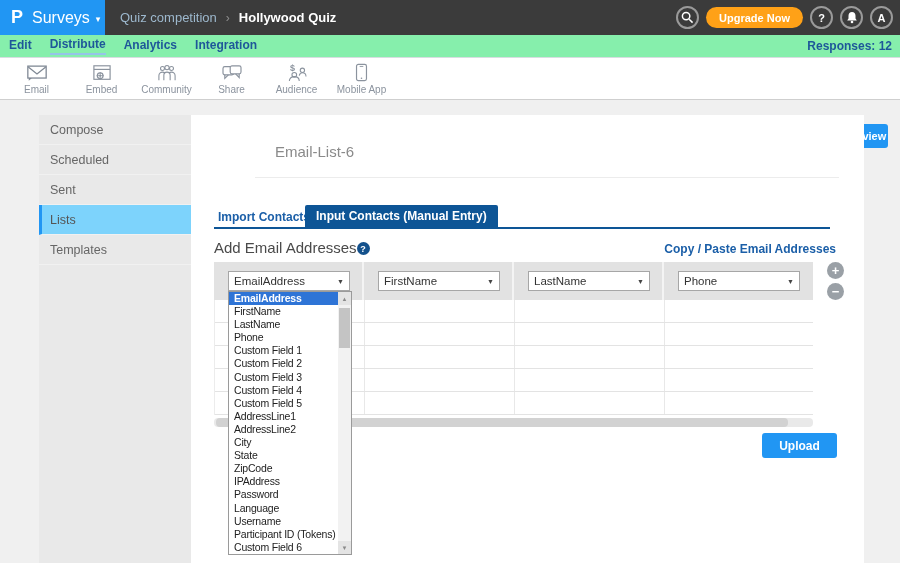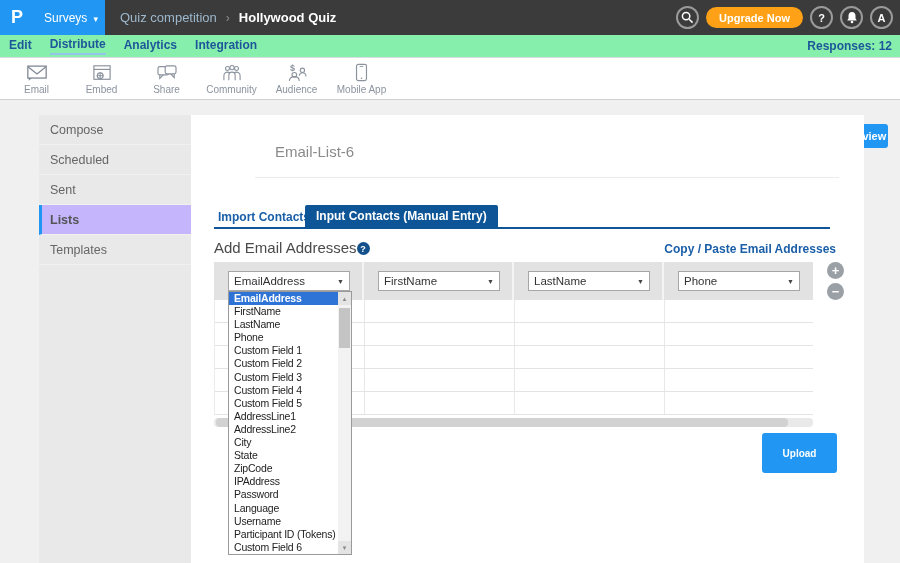--- a/index.html
+++ b/index.html
@@ -4,21 +4,21 @@
 <style>
   * { box-sizing: border-box; }
   html,body { margin:0; padding:0; background:#f0f0f0; }
   body { font-family:"Liberation Sans", sans-serif; }
   .stage { position:relative; width:900px; height:563px; overflow:hidden; background:#f0f0f0; }
 
   
   .topbar { position:absolute; left:0; top:0; width:900px; height:35px; background:#3b3b3b; }
   .logo-block { position:absolute; left:0; top:0; width:105px; height:35px; background:#2196f3; display:flex; align-items:center; cursor:pointer; }
   .logo-p { color:#fff; font-weight:bold; font-size:18px; margin-left:11px; }
-  .logo-product { color:#fff; font-size:12px; margin-left:21px; }
+  .logo-product { color:#fff; font-size:16px; margin-left:9px; }
   .logo-caret { color:#fff; font-size:9px; margin-left:6px; margin-top:2px; }
   .breadcrumb { position:absolute; left:120px; top:0; height:35px; display:flex; align-items:center; font-size:13px; }
   .crumb-parent { color:#9db8cd; }
   .crumb-sep { color:#8d8d8d; margin:0 9px; font-size:12px; }
   .crumb-current { color:#ffffff; font-weight:700; }
   .topbar-right { position:absolute; right:7px; top:0; height:35px; display:flex; align-items:center; gap:7px; }
   .circle-btn { width:23px; height:23px; border:2px solid #9a9a9a; border-radius:50%; display:flex; align-items:center; justify-content:center; color:#fff; font-size:11px; font-weight:bold; cursor:pointer; }
   .upgrade-btn { height:21px; padding:0 13px; background:#ffa117; border-radius:11px; color:#fff; font-size:11px; font-weight:bold; display:flex; align-items:center; cursor:pointer; }
 
   
@@ -35,21 +35,21 @@
   .tool-item svg { display:block; }
   .tool-label { font-size:10px; color:#8b939e; margin-top:2px; white-space:nowrap; }
   .url-box { position:absolute; left:618px; top:66px; width:203px; height:24px; background:#fff; border:1px solid #c7c7c7; border-radius:2px; display:flex; align-items:center; }
   .url-text { font-size:11px; color:#555; padding-left:7px; width:176px; overflow:hidden; white-space:nowrap; }
   .url-pencil { font-size:12px; color:#666; cursor:pointer; }
   .preview-btn { position:absolute; left:826px; top:66px; width:62px; height:24px; background:#2196f3; border-radius:3px; color:#fff; font-size:11px; font-weight:bold; display:flex; align-items:center; justify-content:center; gap:4px; cursor:pointer; }
 
   
   .sidebar { position:absolute; left:39px; top:115px; width:152px; height:448px; background:#e9e9e9; }
   .side-item { height:30px; display:flex; align-items:center; padding-left:11px; font-size:12.5px; color:#666; border-bottom:1px solid #f1f1f1; cursor:pointer; }
-  .side-item.active { background:#c4b5fd; border-left:3px solid #2196f3; padding-left:8px; color:#555;font-weight:bold; }
+  .side-item.active { background:#7dd3fc; border-left:3px solid #2196f3; padding-left:8px; color:#555; }
 
   
   .card { position:absolute; left:191px; top:115px; width:673px; height:448px; background:#ffffff; }
   .page-title { position:absolute; left:84px; top:28px; font-size:15px; color:#8a8a8a; }
   .title-divider { position:absolute; left:64px; top:62px; width:584px; height:1px; background:#ececec; }
 
   .tab-link { position:absolute; left:27px; top:95px; font-size:12px; font-weight:bold; color:#1b5fa8; cursor:pointer; }
   .tab-active { position:absolute; left:114px; top:90px; height:22px; padding:0 11px; background:#0d5596; color:#fff; font-size:12px; font-weight:bold; display:flex; align-items:center; border-radius:2px 2px 0 0; cursor:pointer; }
   .tab-underline { position:absolute; left:23px; top:112px; width:616px; height:2px; background:#0d5596; }
 
@@ -68,21 +68,21 @@
   .body-row { display:flex; height:23px; background:#fff; border-bottom:1px solid #e3e3e3; }
   .body-cell { width:150px; border-right:1px solid #e8e8e8; }
   .body-cell:last-child { border-right:none; width:148px; }
   .h-scroll { position:absolute; left:23px; top:303px; width:599px; height:9px; background:#e9e9e9; border-radius:4px; }
   .h-scroll .thumb { position:absolute; left:2px; top:0; width:572px; height:9px; background:#d2d2d2; border-radius:4px; }
 
   .round-btn { position:absolute; left:636px; width:17px; height:17px; border-radius:50%; background:#9aa0a6; color:#fff; font-size:13px; font-weight:bold; display:flex; align-items:center; justify-content:center; line-height:0; cursor:pointer; }
   .plus-btn { top:147px; }
   .minus-btn { top:168px; }
 
-  .upload-btn { position:absolute; left:571px; top:318px; width:75px; height:40px; background:#2196f3; border-radius:3px; color:#fff; font-size:10px; font-weight:bold; display:flex; align-items:center; justify-content:center; cursor:pointer; }
+  .upload-btn { position:absolute; left:571px; top:318px; width:75px; height:25px; background:#2196f3; border-radius:3px; color:#fff; font-size:12px; font-weight:bold; display:flex; align-items:center; justify-content:center; cursor:pointer; }
 
   
   .dropdown-panel { position:absolute; left:37px; top:176px; width:124px; height:264px; background:#fff; border:1px solid #9a9a9a; z-index:20; display:flex; }
   .dd-options { width:109px; }
   .dd-option { height:13.1px; line-height:13.1px; font-size:10.5px; color:#222; padding-left:5px; white-space:nowrap; overflow:hidden; letter-spacing:-0.2px; cursor:pointer; }
   .dd-option.selected { background:#2e74d6; color:#fff; font-weight:bold; }
   .dd-scrollbar { width:13px; background:#f2f2f2; position:relative; }
   .dd-arrow { position:absolute; left:0; width:13px; height:13px; background:#e4e4e4; color:#8a8a8a; font-size:6px; display:flex; align-items:center; justify-content:center; cursor:pointer; }
   .dd-arrow.up { top:0; }
   .dd-arrow.down { bottom:0; }
@@ -147,37 +147,37 @@
           <line x1="2" y1="6" x2="20" y2="6" stroke="#8b939e" stroke-width="1.3"></line>
           <circle cx="9" cy="13" r="3.2" fill="none" stroke="#8b939e" stroke-width="1.3"></circle>
           <circle cx="9" cy="13" r="1" fill="#8b939e"></circle>
           <line x1="9" y1="9" x2="9" y2="17" stroke="#8b939e" stroke-width="1"></line>
           <line x1="5" y1="13" x2="13" y2="13" stroke="#8b939e" stroke-width="1"></line>
         </svg>
         <span class="tool-label">Embed</span>
       </div>
       <div class="tool-item">
         <svg width="22" height="18" viewBox="0 0 24 20">
-          <rect x="2" y="3" width="12" height="9" rx="2" fill="none" stroke="#8b939e" stroke-width="1.3"></rect>
-          <path d="M4 12 L4 16 L8 12" fill="none" stroke="#8b939e" stroke-width="1.3"></path>
-          <rect x="10" y="2" width="12" height="9" rx="2" fill="#fff" stroke="#8b939e" stroke-width="1.3"></rect>
-          <path d="M20 11 L20 15 L16 11" fill="none" stroke="#8b939e" stroke-width="1.3"></path>
-        </svg>
-        <span class="tool-label">Share</span>
-      </div>
-      <div class="tool-item">
-        <svg width="22" height="18" viewBox="0 0 24 20">
           <circle cx="7" cy="5" r="2.2" fill="none" stroke="#8b939e" stroke-width="1.2"></circle>
           <circle cx="17" cy="5" r="2.2" fill="none" stroke="#8b939e" stroke-width="1.2"></circle>
           <circle cx="12" cy="4" r="2.4" fill="none" stroke="#8b939e" stroke-width="1.2"></circle>
           <path d="M3 18 L3 13 C3 10.8 4.8 9 7 9 C8 9 9 9.4 9.7 10" fill="none" stroke="#8b939e" stroke-width="1.2"></path>
           <path d="M21 18 L21 13 C21 10.8 19.2 9 17 9 C16 9 15 9.4 14.3 10" fill="none" stroke="#8b939e" stroke-width="1.2"></path>
           <path d="M8.5 18 L8.5 12.5 C8.5 10.6 10 9 12 9 C14 9 15.5 10.6 15.5 12.5 L15.5 18" fill="none" stroke="#8b939e" stroke-width="1.2"></path>
         </svg>
         <span class="tool-label">Community</span>
+      </div>
+      <div class="tool-item">
+        <svg width="22" height="18" viewBox="0 0 24 20">
+          <rect x="2" y="3" width="12" height="9" rx="2" fill="none" stroke="#8b939e" stroke-width="1.3"></rect>
+          <path d="M4 12 L4 16 L8 12" fill="none" stroke="#8b939e" stroke-width="1.3"></path>
+          <rect x="10" y="2" width="12" height="9" rx="2" fill="#fff" stroke="#8b939e" stroke-width="1.3"></rect>
+          <path d="M20 11 L20 15 L16 11" fill="none" stroke="#8b939e" stroke-width="1.3"></path>
+        </svg>
+        <span class="tool-label">Share</span>
       </div>
       <div class="tool-item">
         <svg width="24" height="18" viewBox="0 0 26 20">
           <text x="8" y="8" font-size="10" font-weight="bold" fill="#8b939e" font-family="sans-serif" text-anchor="middle">$</text>
           <circle cx="10" cy="12" r="2.6" fill="none" stroke="#8b939e" stroke-width="1.2"></circle>
           <path d="M4.5 19 C4.5 15.8 7 14 10 14 C13 14 15.5 15.8 15.5 19" fill="none" stroke="#8b939e" stroke-width="1.2"></path>
           <circle cx="19" cy="7" r="2.4" fill="none" stroke="#8b939e" stroke-width="1.2"></circle>
           <path d="M15.5 13 C16 10.8 17.4 9.8 19 9.8 C21.4 9.8 23 11.5 23 14" fill="none" stroke="#8b939e" stroke-width="1.2"></path>
         </svg>
         <span class="tool-label">Audience</span>

